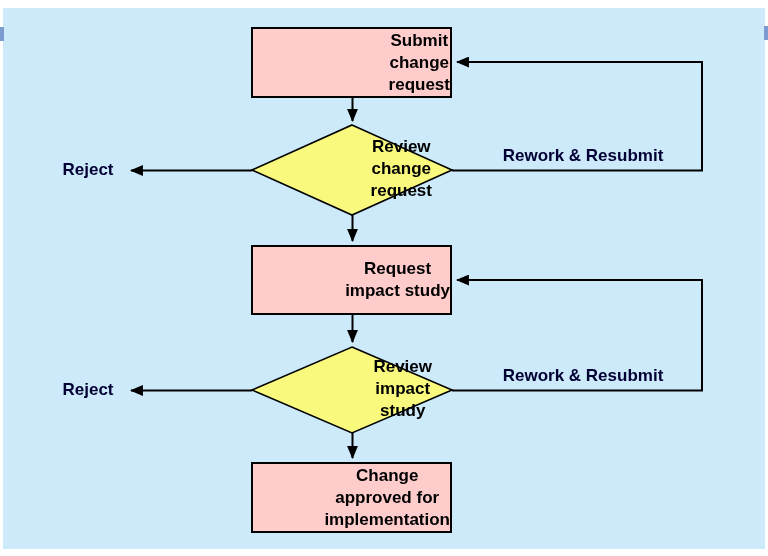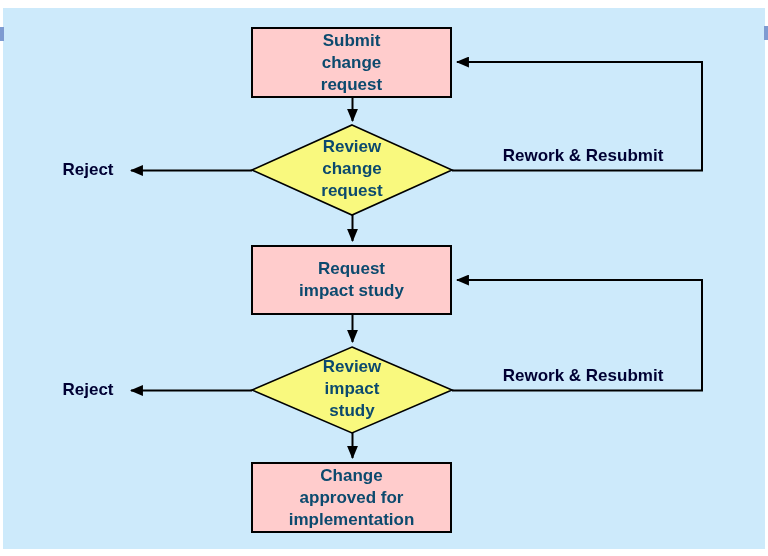--- a/index.html
+++ b/index.html
@@ -19,24 +19,24 @@
     position: absolute; width: 4px; height: 14px;
     background: #7e9bd1;
   }
   .edge-marker.left  { left: 0; top: 27px; }
   .edge-marker.right { right: 0; top: 26px; }
   svg.wires { position: absolute; left: 0; top: 0; }
   .wire { stroke: #000000; stroke-width: 2; fill: none; }
   .diamond { stroke: #000000; stroke-width: 1.6; }
   .node {
     position: absolute;
-    display: flex; align-items: center; justify-content: center;
+    display: flex; align-items: center; justify-content: flex-end;
     text-align: center;
     font-weight: bold; font-size: 17px; line-height: 22px;
-    color: #0c4a6e;
+    color: #000000;
     white-space: pre-line;
   }
   .process {
     background: #ffcccc;
     border: 2px solid #000000;
     box-sizing: border-box;
   }
   .float-label {
     position: absolute;
     text-align: center;

